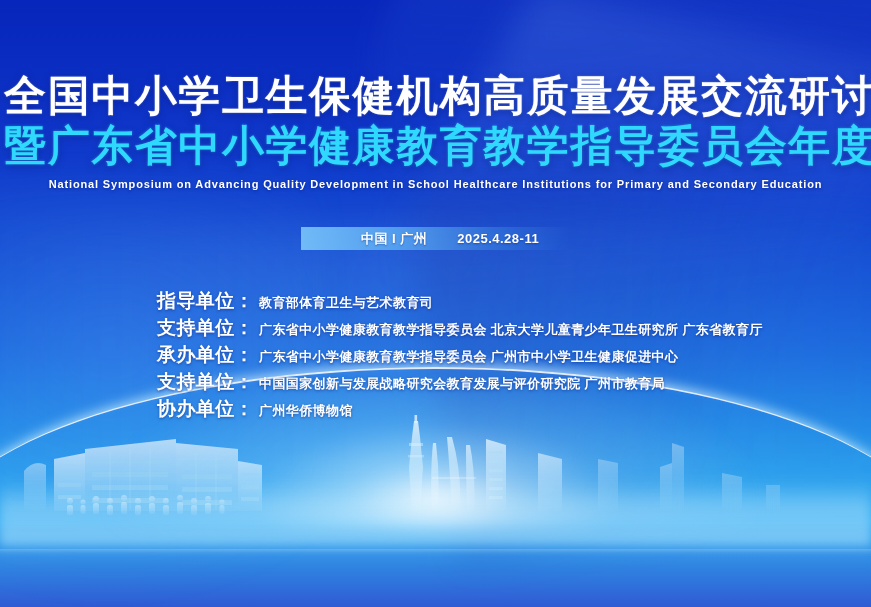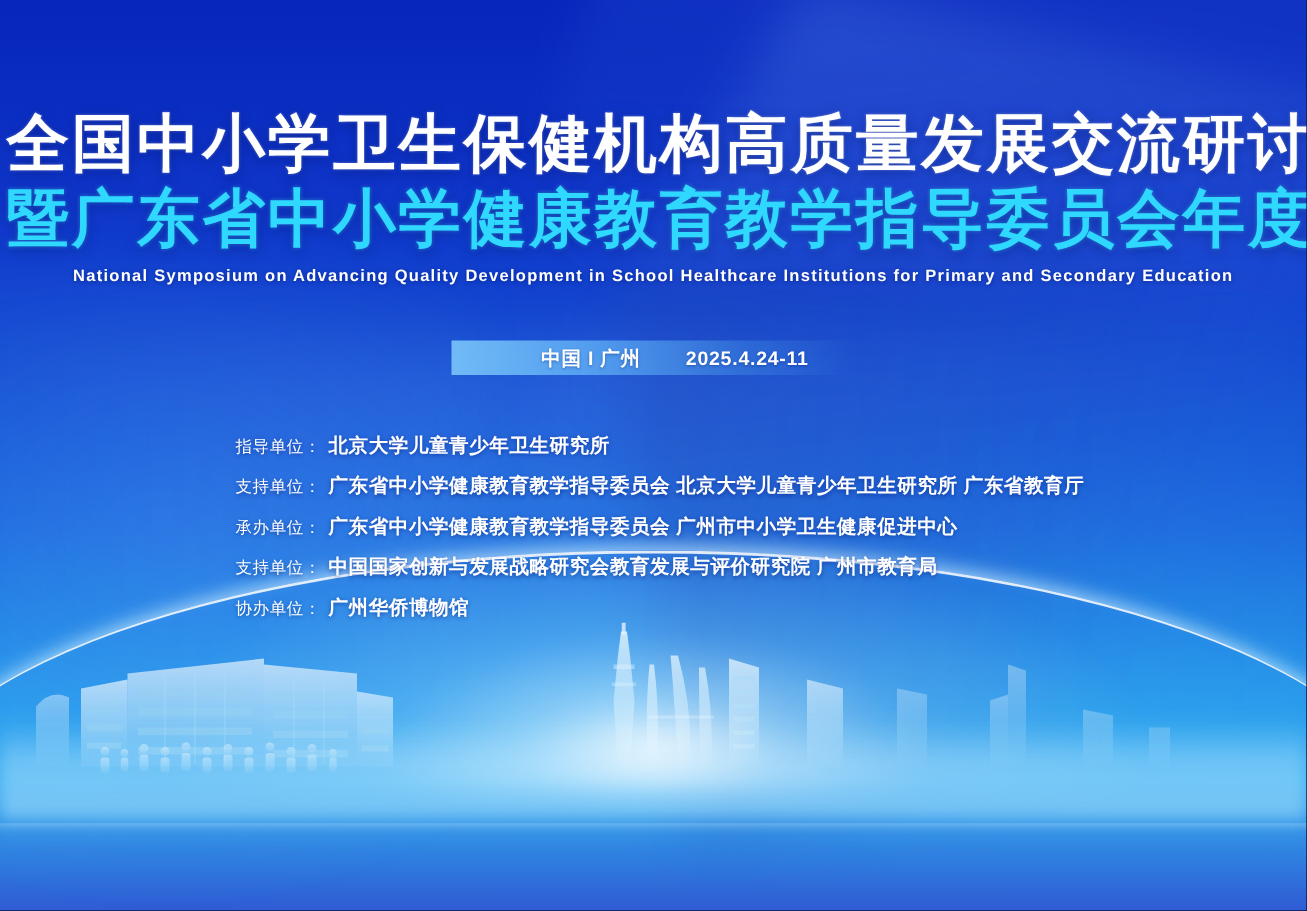--- a/index.html
+++ b/index.html
@@ -211,22 +211,22 @@
     left: 157px;
   }
   .org-row {
     display: flex;
     align-items: baseline;
     height: 27px;
     white-space: nowrap;
   }
   .org-label {
     color: #ffffff;
-    font-size: 11px;
-    font-weight: normal;
+    font-size: 19px;
+    font-weight: bold;
     letter-spacing: 0.4px;
     text-shadow: 0 1px 3px rgba(5,25,120,0.55);
   }
   .org-value {
     color: #ffffff;
     font-size: 13px;
     font-weight: bold;
     letter-spacing: 0.4px;
     margin-left: 5px;
     text-shadow: 0 1px 3px rgba(5,25,120,0.55);
@@ -369,28 +369,28 @@
     <div class="title-line2">暨广东省中小学健康教育教学指导委员会年度研讨活动</div>
   </div>
 
   <div class="subtitle-block">
     <div class="subtitle-line">National Symposium on Advancing Quality Development in School Healthcare Institutions for Primary and Secondary Education</div>
   </div>
 
   <div class="date-banner">
     <div class="date-inner">
       <span class="date-place">中国 I 广州</span>
-      <span class="date-range">2025.4.24-11</span>
+      <span class="date-range">2025.4.28-11</span>
     </div>
   </div>
 
   <div class="org-block">
     <div class="org-row">
       <span class="org-label">指导单位：</span>
-      <span class="org-value">北京大学儿童青少年卫生研究所</span>
+      <span class="org-value">教育部体育卫生与艺术教育司</span>
     </div>
     <div class="org-row">
       <span class="org-label">支持单位：</span>
       <span class="org-value">广东省中小学健康教育教学指导委员会   北京大学儿童青少年卫生研究所   广东省教育厅</span>
     </div>
     <div class="org-row">
       <span class="org-label">承办单位：</span>
       <span class="org-value">广东省中小学健康教育教学指导委员会   广州市中小学卫生健康促进中心</span>
     </div>
     <div class="org-row">

